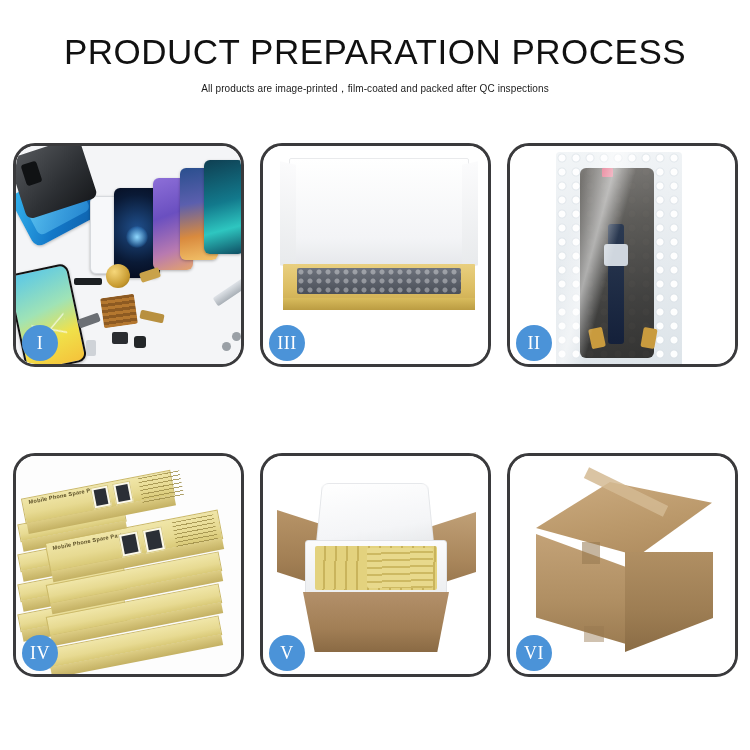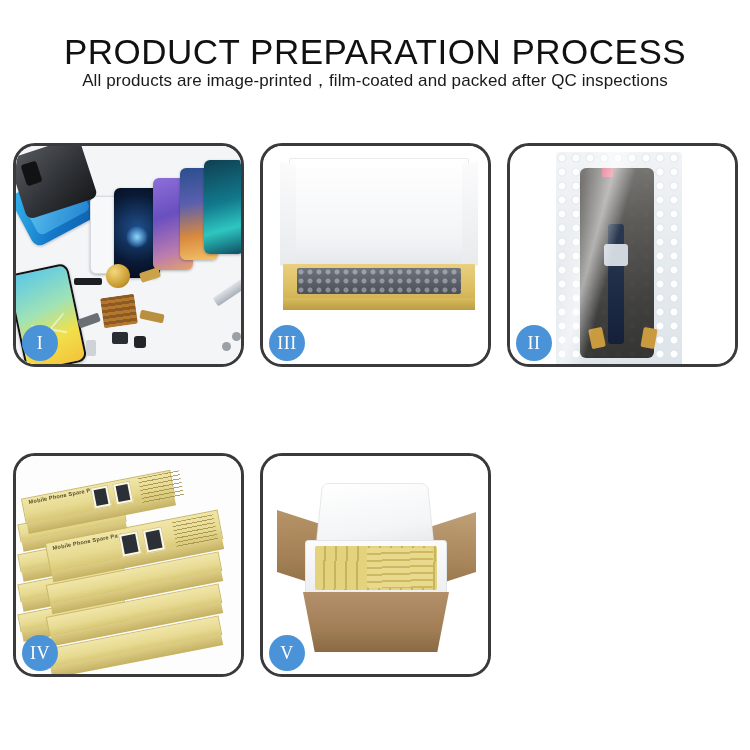--- a/index.html
+++ b/index.html
@@ -30,21 +30,22 @@
   .title {
     font-size: 35px;
     font-weight: 400;
     letter-spacing: 0.5px;
     color: #111111;
     line-height: 1.0;
     white-space: nowrap;
     text-align: center;
   }
   .subtitle {
-    font-size: 17px;
+    margin-top: 13px;
+    font-size: 10px;
     font-weight: 400;
     color: #1a1a1a;
     letter-spacing: 0.1px;
     white-space: nowrap;
   }
 
   
   .grid {
     position: absolute;
     left: 13px;
@@ -488,15 +489,26 @@
         <div class="flapR5"></div>
         <div class="foamlid5"></div>
         <div class="foambox5"></div>
         <div class="ybars5"></div>
         <div class="ybars5b"></div>
         <div class="carton5"></div>
       </div>
       <div class="badge">V</div>
     </div>
 
+    <div class="panel">
+      <div class="panel-photo p6">
+        <div class="cartonTop6"></div>
+        <div class="cartonFrontL6"></div>
+        <div class="cartonFrontR6"></div>
+        <div class="tape6"></div>
+        <div class="tab6a"></div>
+        <div class="tab6b"></div>
+      </div>
+      <div class="badge">VI</div>
+    </div>
 
   </div>
 </div>
 
 </body></html>

